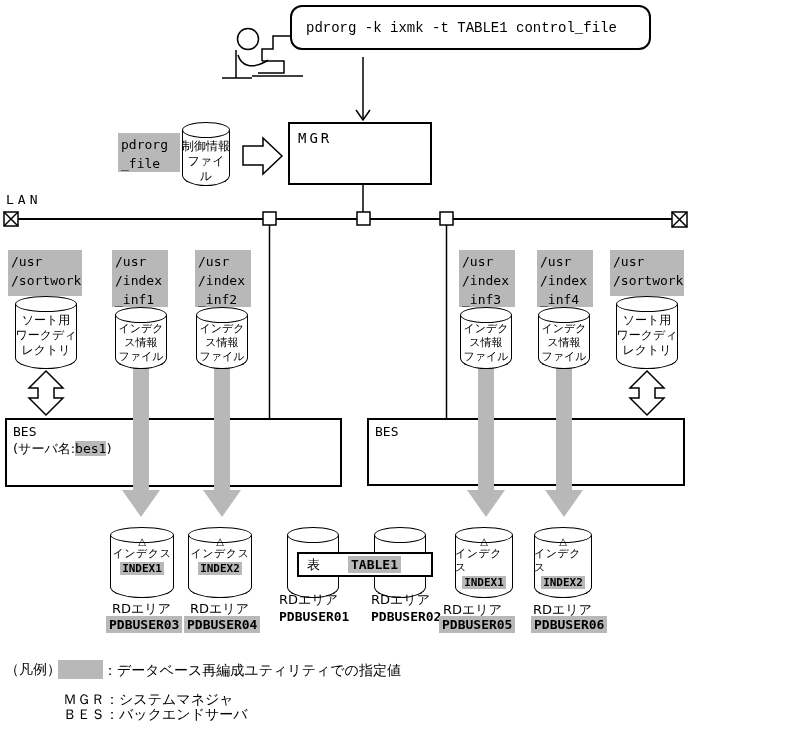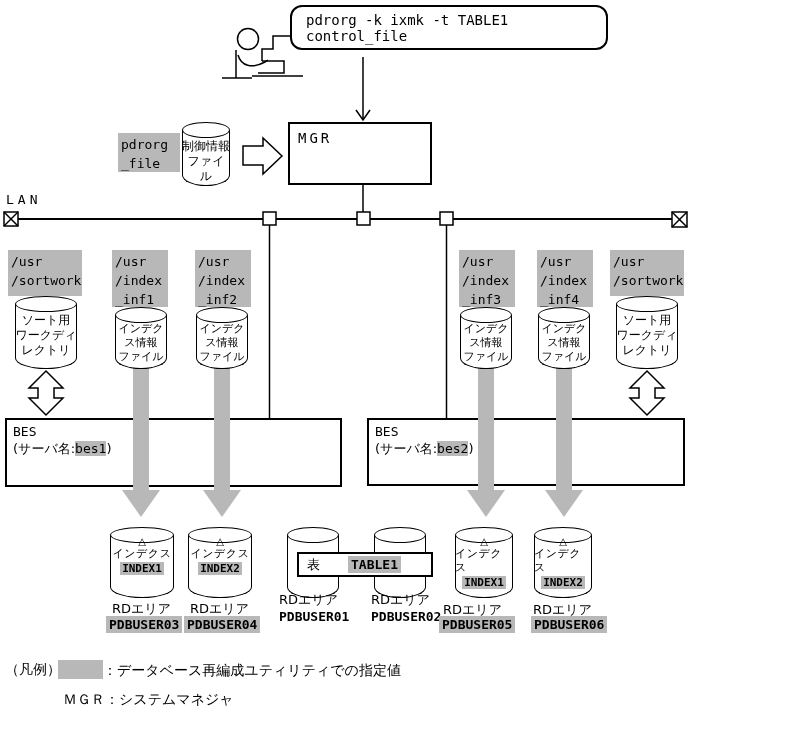--- a/index.html
+++ b/index.html
@@ -91,21 +91,20 @@
       <polygon fill="#fff" points="647,371 664,388 655,388 655,398 664,398 647,415 630,398 639,398 639,388 630,388"></polygon>
     </g>
   </svg>
 
   <div class="frame z1" style="left:5px;top:418px;width:337px;height:69px;padding:3px 6px;font-size:13px;line-height:17px;">
     <div class="mono">BES</div>
     <div><span>(サーバ名:</span><span class="gray mono">bes1</span><span>)</span></div>
   </div>
   <div class="frame z1" style="left:367px;top:418px;width:318px;height:68px;padding:3px 6px;font-size:13px;line-height:17px;">
     <div class="mono">BES</div>
-    <div><span>(サーバ名:</span><span class="gray mono">bes2</span><span>)</span></div>
   </div>
 
   <svg class="layer z2" width="790" height="733" viewBox="0 0 790 733">
     <g fill="#b8b8b8">
       <g>
         <rect x="133" y="366" width="16" height="124"></rect>
           <polygon points="122,490 160,490 141,517"></polygon>
       </g>
       <g>
         <rect x="214" y="366" width="16" height="124"></rect>
@@ -115,21 +114,21 @@
         <rect x="478" y="366" width="16" height="124"></rect>
           <polygon points="467,490 505,490 486,517"></polygon>
       </g>
       <g>
         <rect x="556" y="366" width="16" height="124"></rect>
           <polygon points="545,490 583,490 564,517"></polygon>
       </g>
     </g>
   </svg>
 
-  <div class="bubble mono z3" style="left:290px;top:5px;width:318px;height:45px;">
+  <div class="bubble mono z3" style="left:290px;top:5px;width:361px;height:45px;font-family:Liberation Mono, monospace;">
     <span>pdrorg -k ixmk -t TABLE1 control_file</span>
   </div>
 
   <div class="pathlbl mono z3" style="left:118px;top:133px;width:62px;height:39px;">pdrorg
 _file</div>
   <div class="cyl z3" style="left:182px;top:122px;width:48px;height:64px;text-decoration:underline;">
     <div class="body"></div>
     <div class="cap"></div>
     <div class="txt" style="top:17px;font-size:12px;line-height:15px;">制御情報
 ファイル</div>
@@ -267,14 +266,15 @@
   <div class="rdlabel z3" style="left:443px;top:601px;">RDエリア</div>
   <div class="pdname mono gray z3" style="left:439px;top:616px;">PDBUSER05</div>
 
   <div class="rdlabel z3" style="left:533px;top:601px;">RDエリア</div>
   <div class="pdname mono gray z3" style="left:531px;top:616px;">PDBUSER06</div>
 
   <div class="abs z3" style="left:5px;top:661px;font-size:14px;">（凡例）</div>
   <div class="abs gray z3" style="left:58px;top:660px;width:45px;height:19px;"></div>
   <div class="abs z3" style="left:103px;top:662px;font-size:14px;">：データベース再編成ユティリティでの指定値</div>
   <div class="abs z3" style="left:63px;top:691px;font-size:14px;">ＭＧＲ：システムマネジャ</div>
+  <div class="abs z3" style="left:63px;top:706px;font-size:14px;">ＢＥＳ：バックエンドサーバ</div>
 
 </div>
 
 </body></html>

